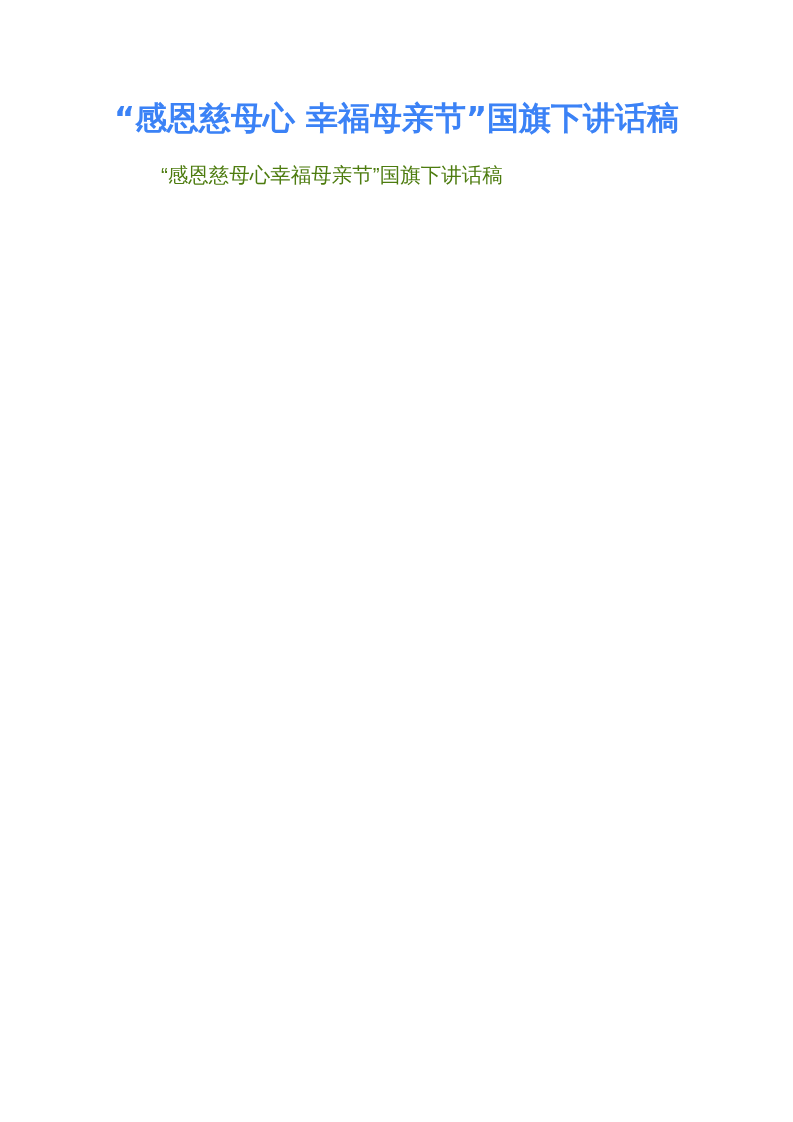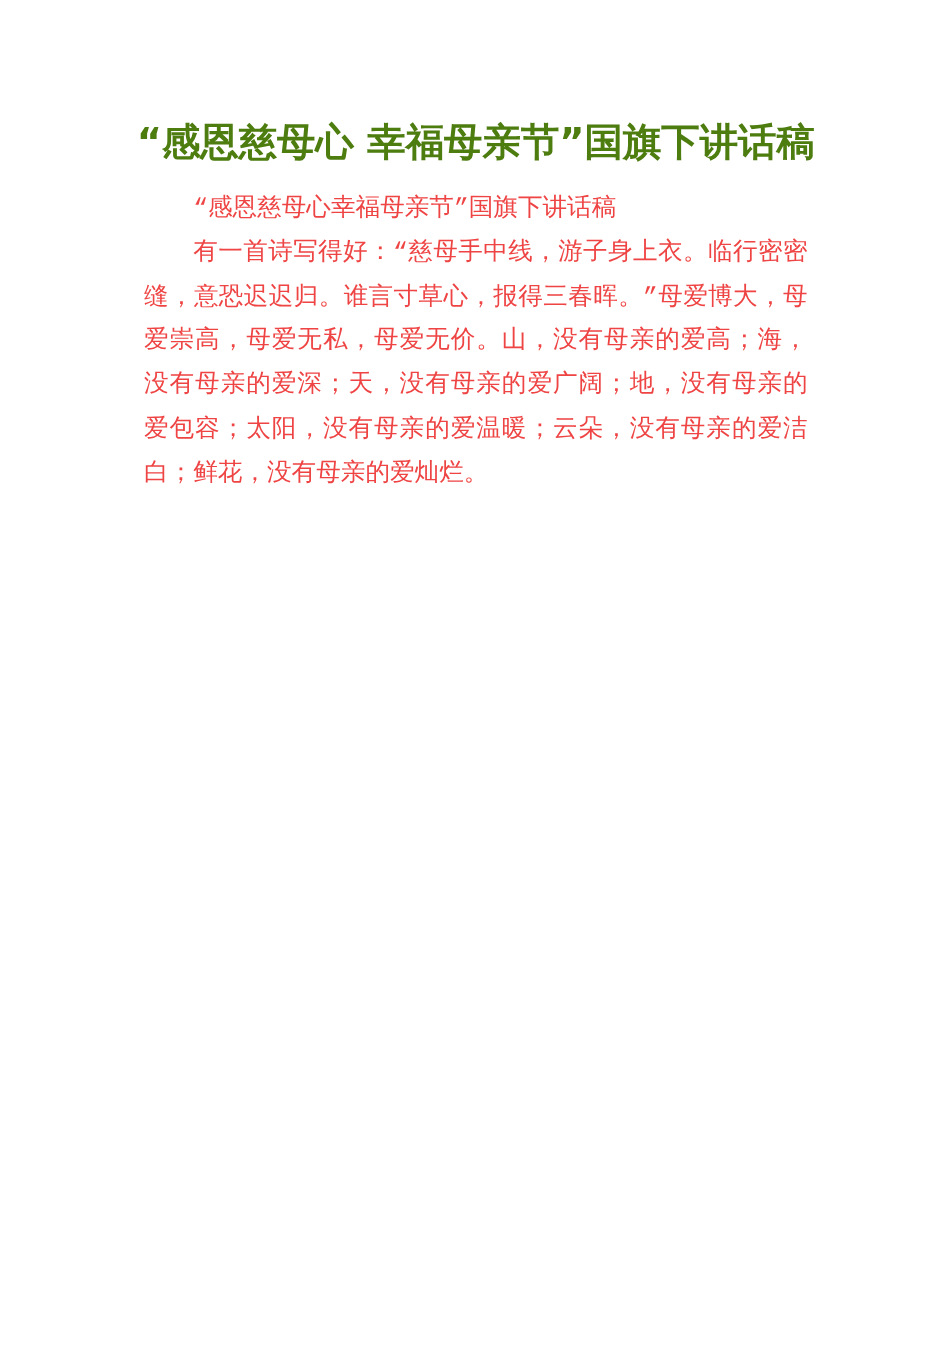--- a/index.html
+++ b/index.html
@@ -21,40 +21,39 @@
       width: 553px;
     }
     .title {
       font-family: "DejaVu Sans", "Liberation Sans", sans-serif;
       font-weight: bold;
       font-size: 32px;
       line-height: 46px;
       text-align: center;
       margin: 0 -10px 0 -10px;
       letter-spacing: 0px;
-      color: #4d7c0f;
+      color: #3b82f6;
     }
     .body-text {
       margin-top: 16px;
-      font-family: Liberation Mono, monospace;
+      font-family: Liberation Sans, sans-serif;
       font-size: 20.5px;
       line-height: 36.8px;
-      color: #ef4444;
+      color: #4d7c0f;
     }
     .para {
       margin: 0;
       text-align: justify;
       text-indent: 2em;
     }
     .para.subtitle {
       text-indent: 2em;
     }
   </style>
 </head>
 <body>
 
 <div class="page">
   <h1 class="title">“感恩慈母心  幸福母亲节”国旗下讲话稿</h1>
   <div class="body-text">
     <p class="para subtitle">“感恩慈母心幸福母亲节”国旗下讲话稿</p>
-    <p class="para">有一首诗写得好：“慈母手中线，游子身上衣。临行密密缝，意恐迟迟归。谁言寸草心，报得三春晖。”母爱博大，母爱崇高，母爱无私，母爱无价。山，没有母亲的爱高；海，没有母亲的爱深；天，没有母亲的爱广阔；地，没有母亲的爱包容；太阳，没有母亲的爱温暖；云朵，没有母亲的爱洁白；鲜花，没有母亲的爱灿烂。</p>
   </div>
 </div>
 
 </body></html>

